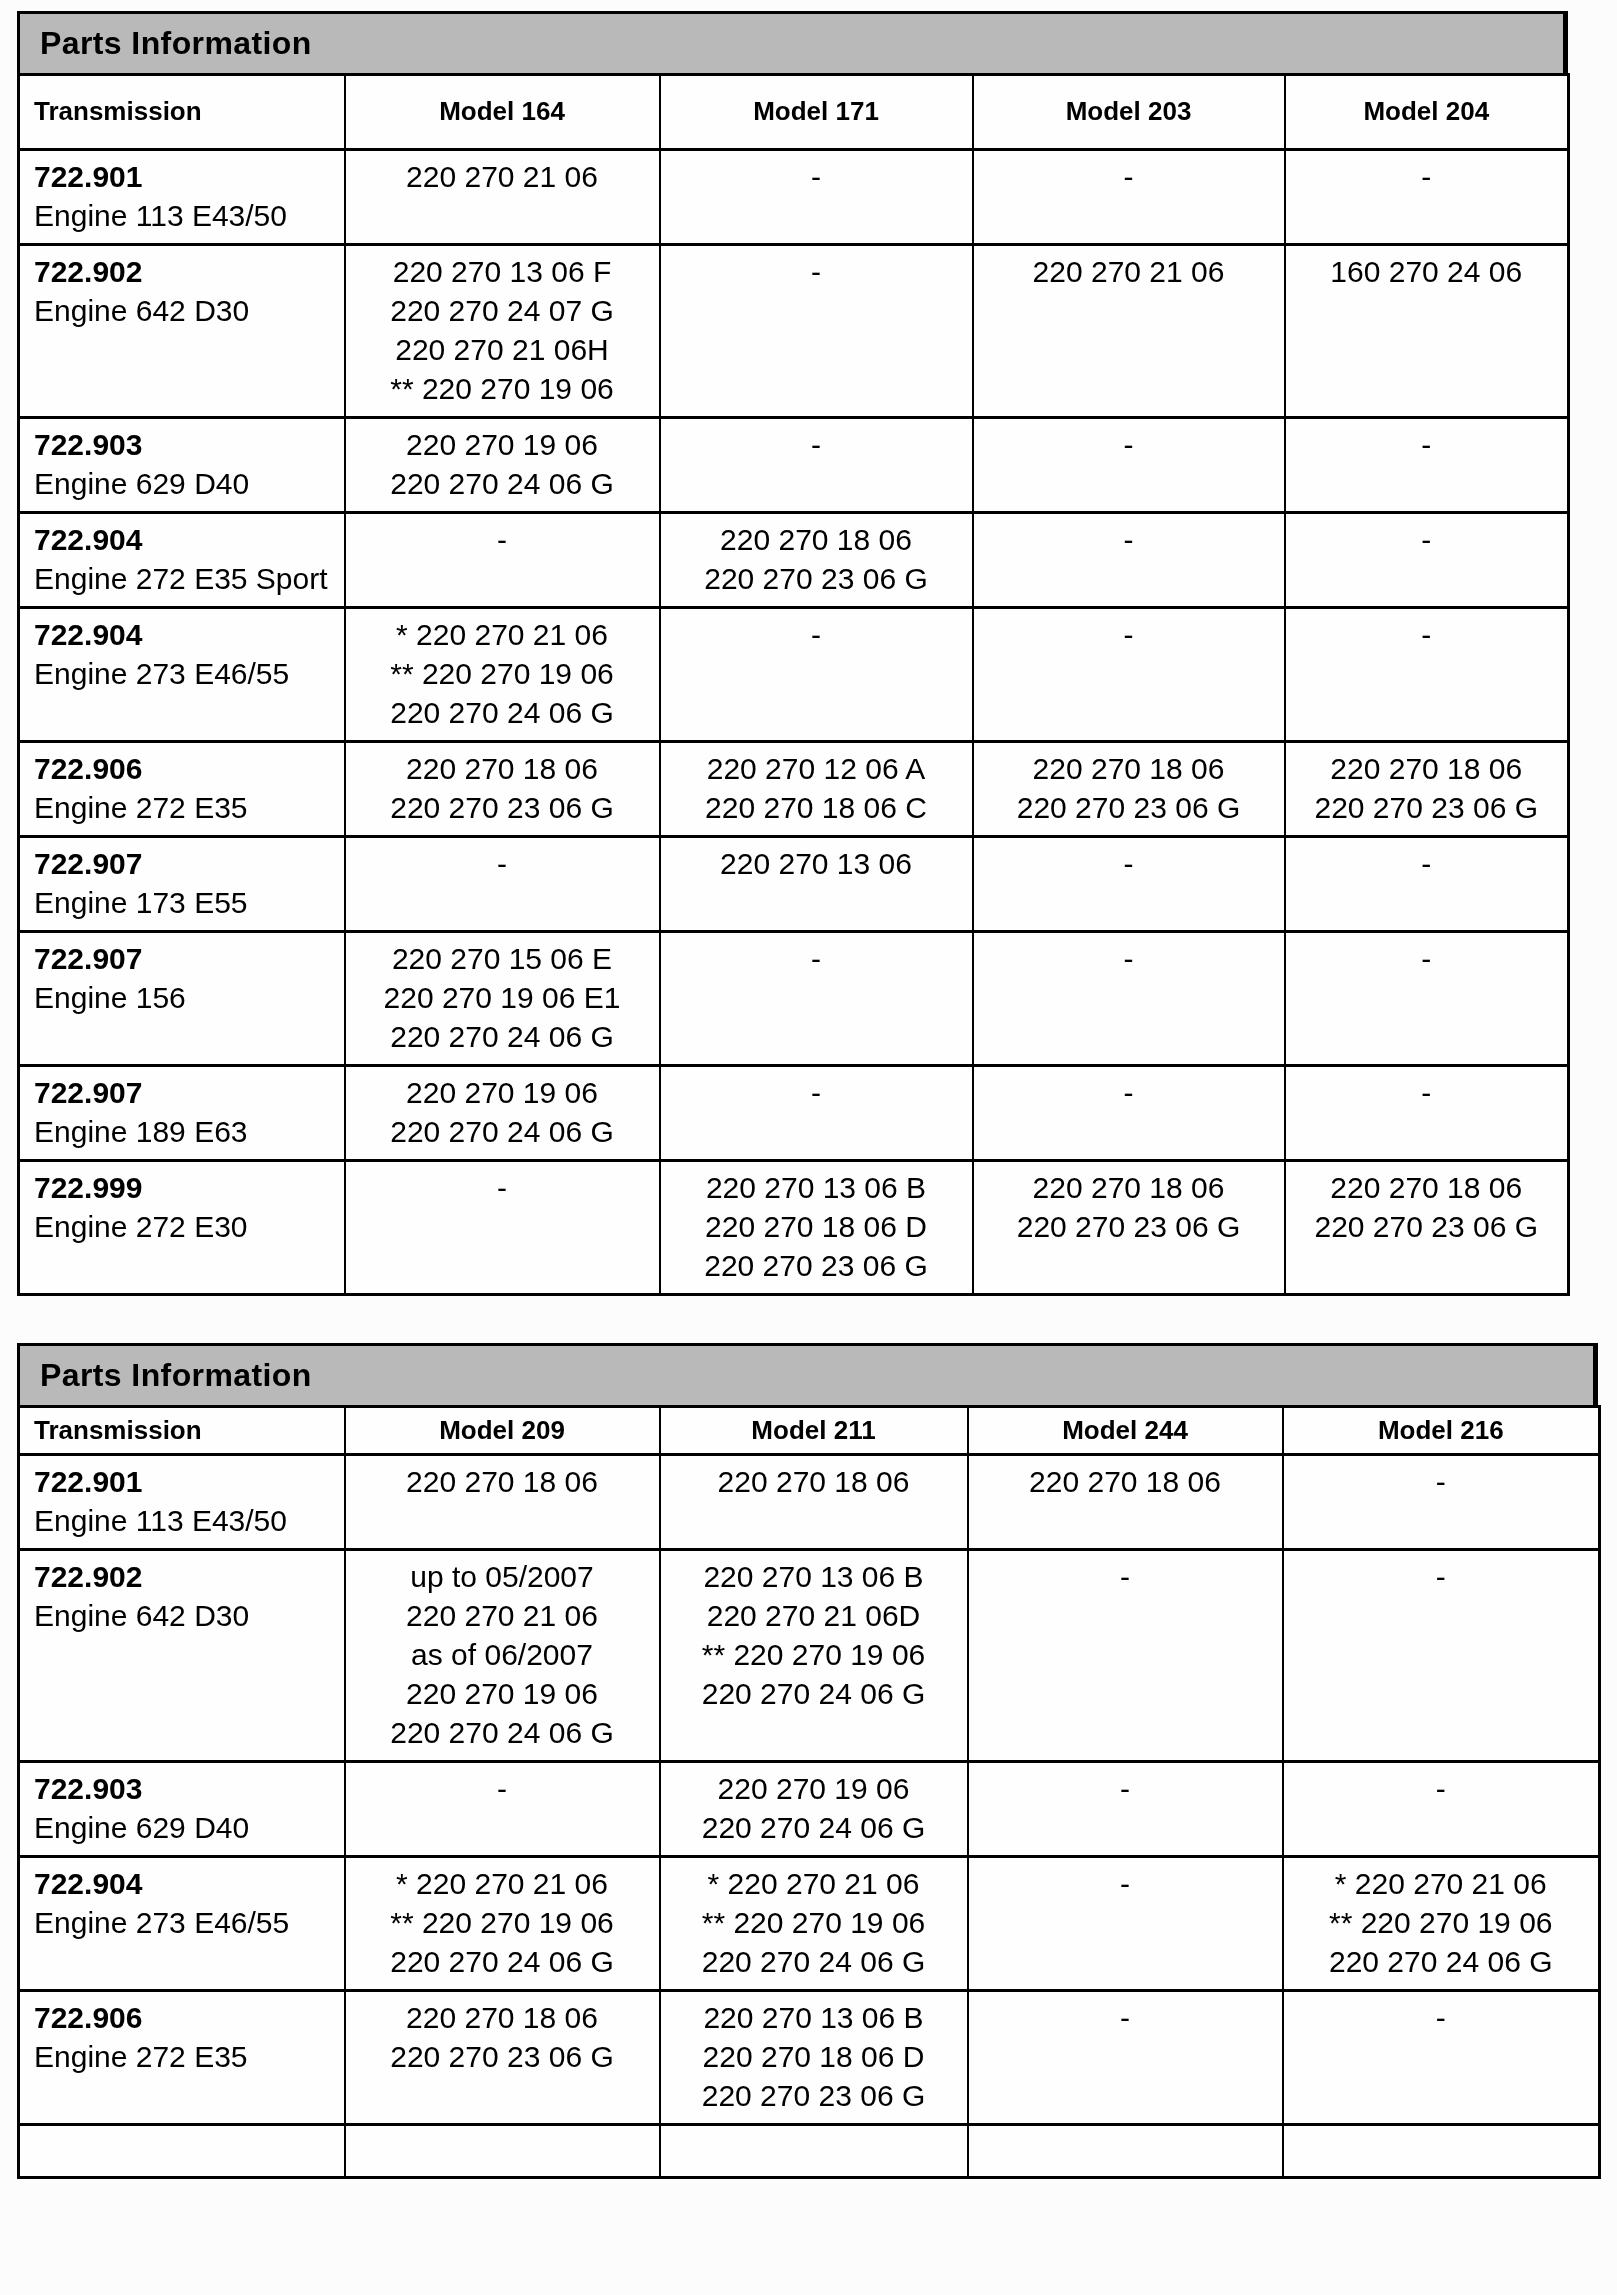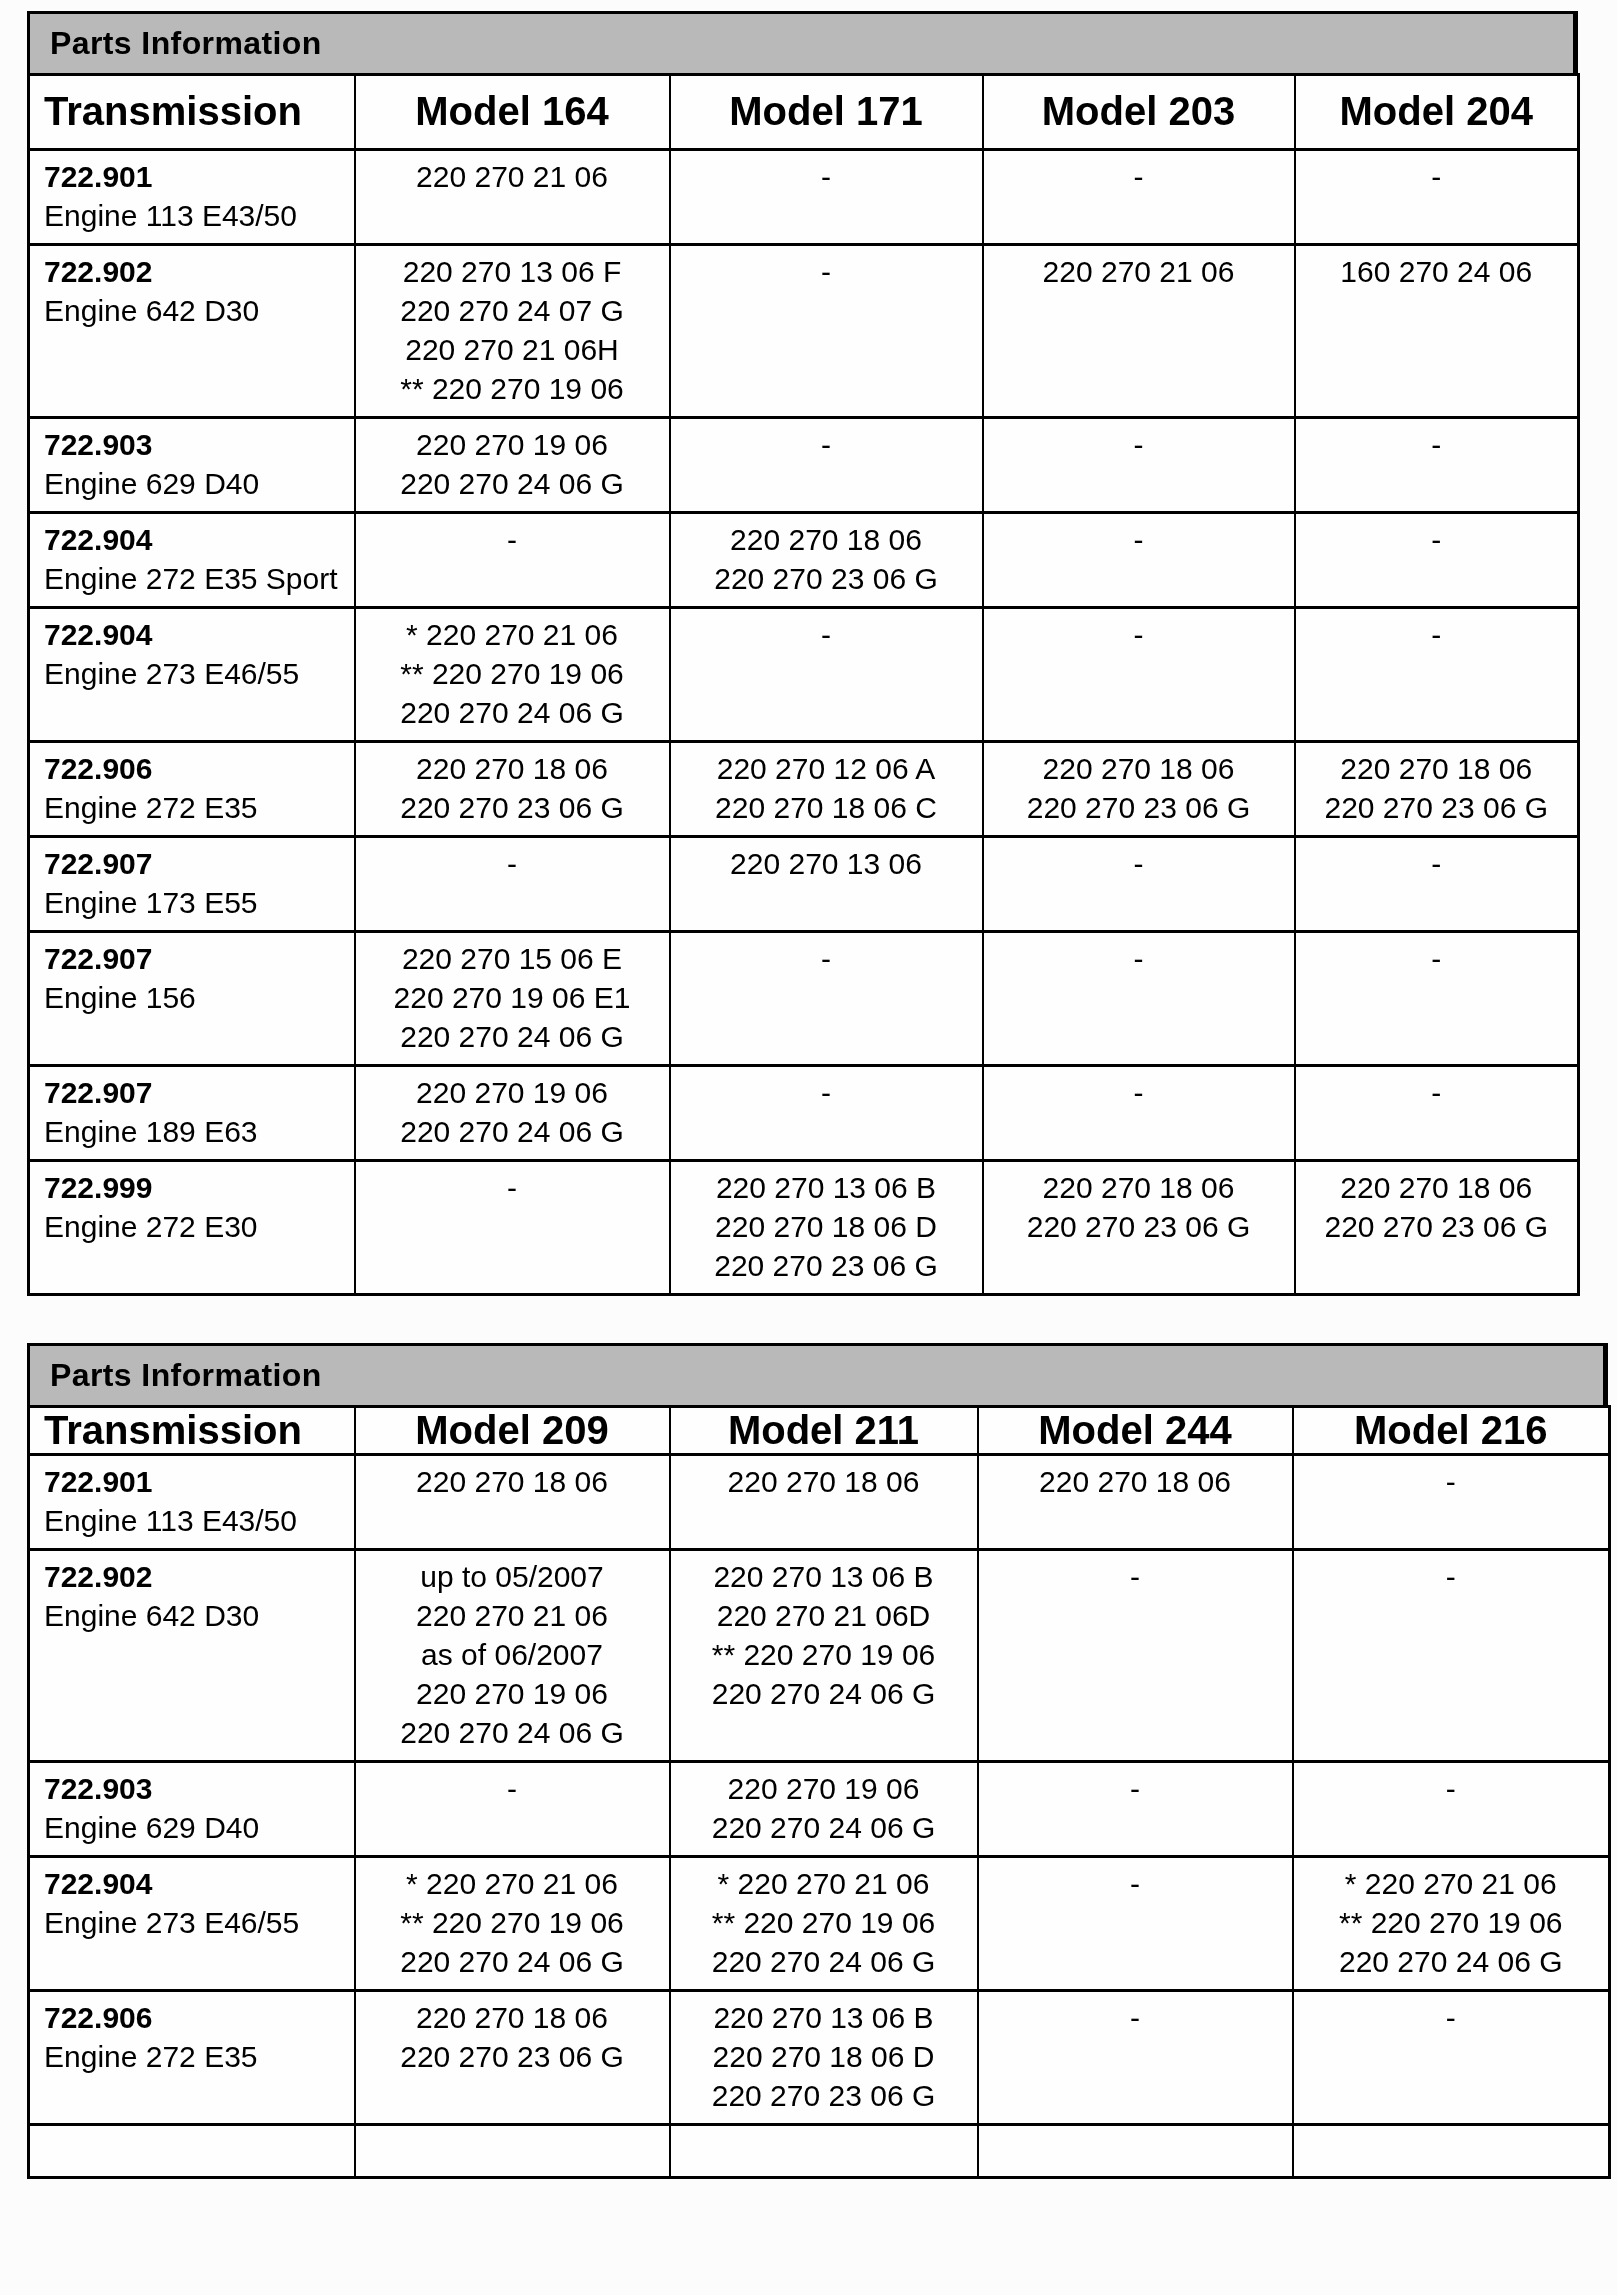--- a/index.html
+++ b/index.html
@@ -5,21 +5,21 @@
   html, body {
     margin: 0;
     padding: 0;
     width: 1618px;
     height: 2295px;
     overflow: hidden;
     background: #fcfcfc;
     font-family: "Liberation Sans", sans-serif;
     color: #000;
   }
-  .page { padding: 11px 0 0 27px; }
+  .page { padding: 11px 0 0 17px; }
 
   .parts-block { display: block; }
   .parts-block.t2 { margin-top: 47px; }
 
   .title-bar {
     box-sizing: border-box;
     height: 65px;
     background: #b9b9b9;
     border: 3.1px solid #000;
     border-right-width: 5.5px;
@@ -57,21 +57,21 @@
   .t2 col.c3 { width: 315px; }
   .t2 col.c4 { width: 317px; }
 
   th, td {
     border: 2.3px solid #000;
     border-top-width: 3.1px;
     border-bottom-width: 3.1px;
     vertical-align: top;
   }
   th {
-    font-size: 40px;
+    font-size: 26px;
     font-weight: bold;
     text-align: center;
     vertical-align: middle;
     padding: 0;
   }
   .t1 th { height: 72px; }
   .t2 th { height: 45px; }
   th.col0 { text-align: left; padding-left: 14px; }
 
   td {

